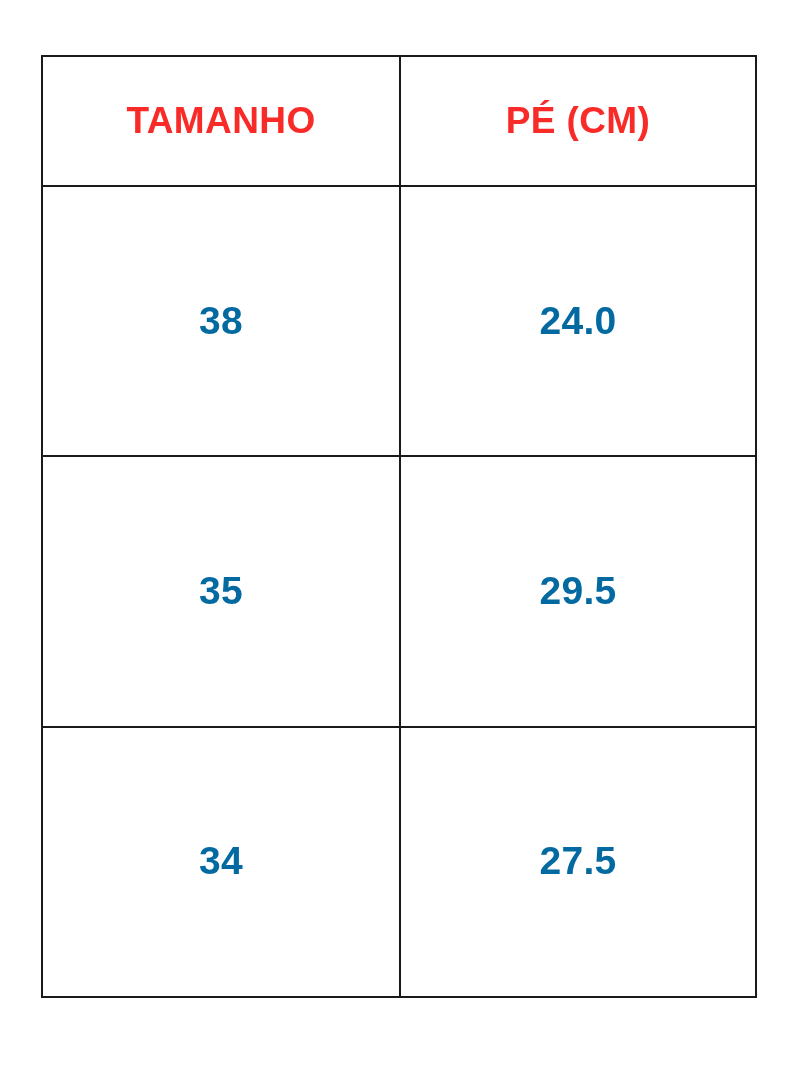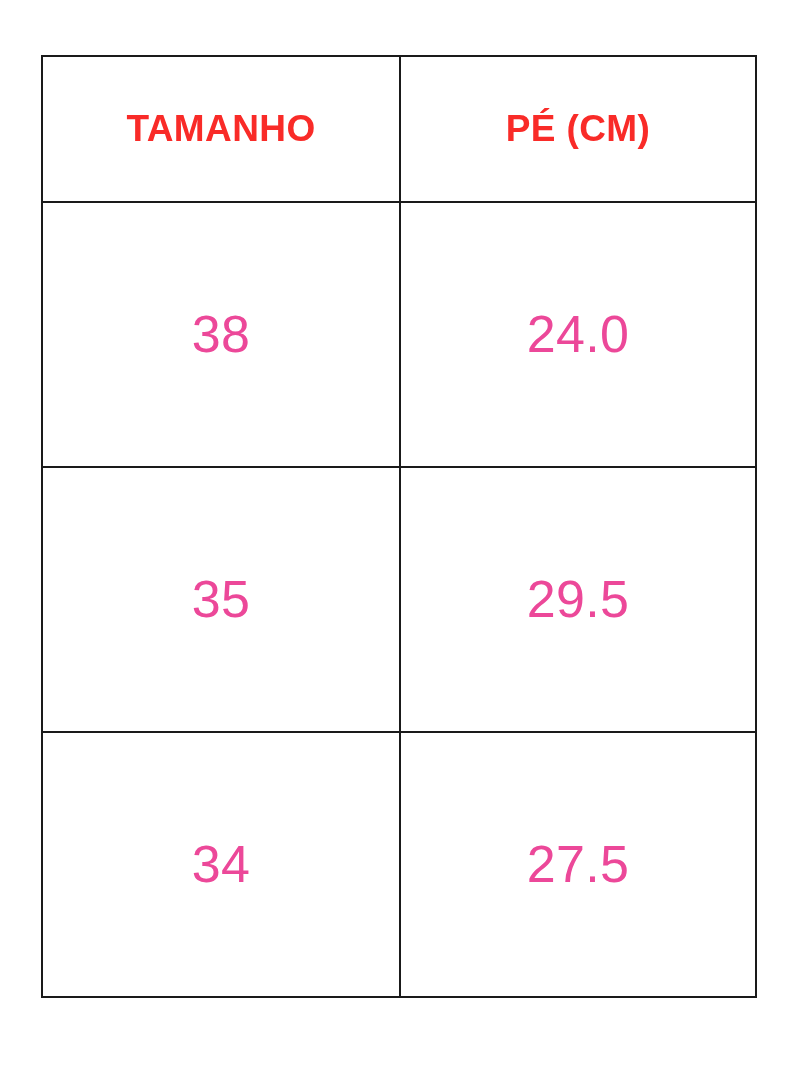--- a/index.html
+++ b/index.html
@@ -38,41 +38,41 @@
   }
 
   .size-table col.col-size  { width: 358px; }
   .size-table col.col-foot  { width: 356px; }
 
   .size-table th,
   .size-table td {
     border: 2px solid #1a1a1a;
     text-align: center;
     vertical-align: middle;
-    padding: 12px;
+    padding: 4px;
     background: #ffffff;
   }
 
   
   .size-table thead th {
     height: 120px;
     color: #f92b28;
     font-size: 37px;
     font-weight: bold;
     letter-spacing: 0.4px;
     line-height: 1.05;
     white-space: nowrap;
   }
 
   
   .size-table tbody td {
     height: 117.5px;
-    color: #ec4899;
-    font-size: 52px;
-    font-weight: normal;
+    color: #0369a1;
+    font-size: 39px;
+    font-weight: bold;
     letter-spacing: 0.3px;
     line-height: 1.05;
     white-space: nowrap;
   }
 </style>
 </head>
 <body>
 
 <div class="page">
 

